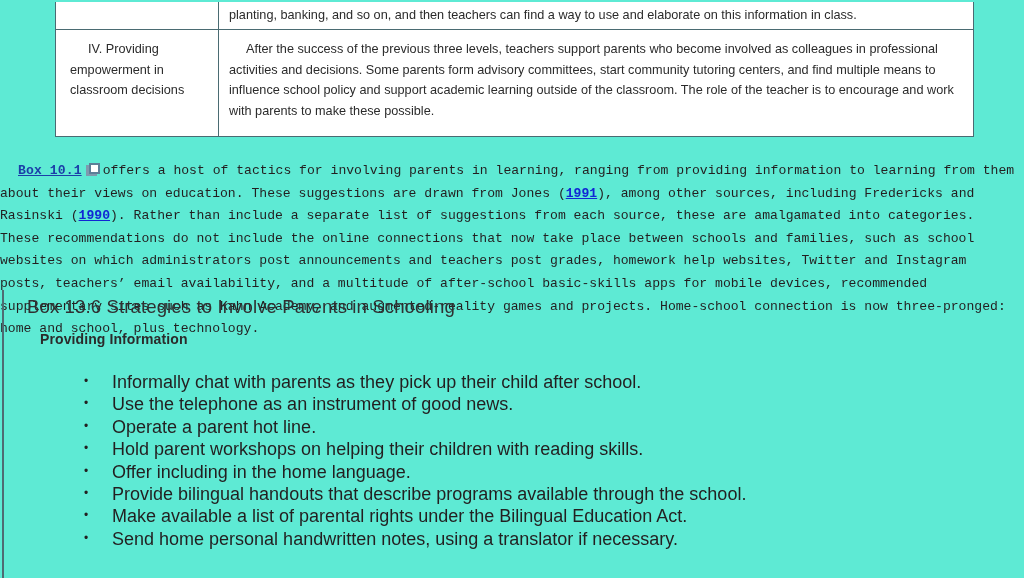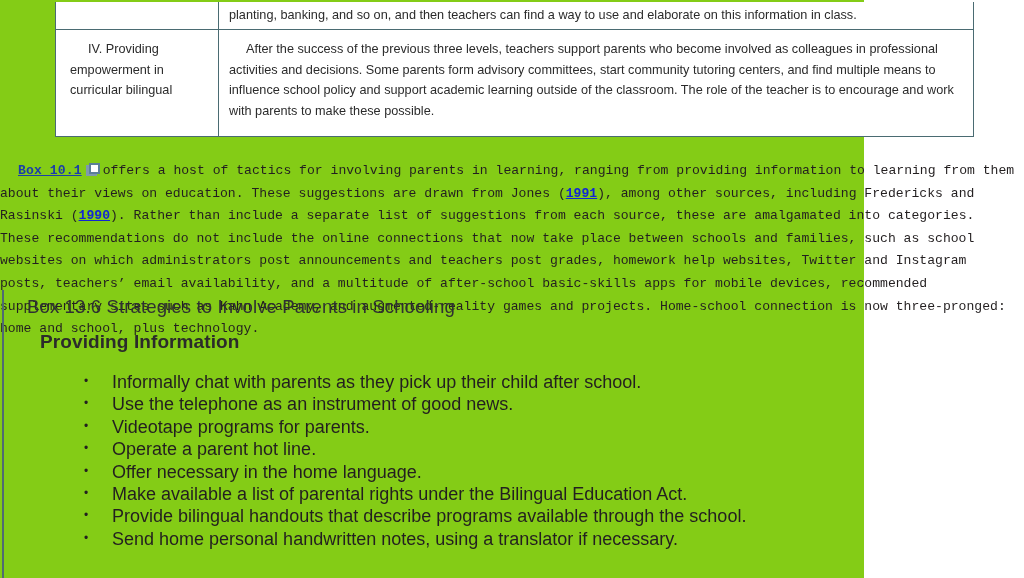--- a/index.html
+++ b/index.html
@@ -12,23 +12,23 @@
     width: 1024px;
     height: 578px;
     overflow: hidden;
     font-family: "Liberation Sans", sans-serif;
     color: #231f20;
     -webkit-font-smoothing: antialiased;
   }
 
   .page {
     position: relative;
-    width: 864px;
+    width: 1024px;
     height: 578px;
-    background: #84cc16;
+    background: #5eead4;
   }
 
   
   .levels-table {
     position: absolute;
     left: 55px;
     top: 2px;
     width: 918px;
     border-collapse: collapse;
     table-layout: fixed;
@@ -139,21 +139,21 @@
     font-size: 18.6px;
     line-height: 24px;
     color: #2f3132;
     letter-spacing: 0.1px;
     white-space: nowrap;
   }
   .box-subhead {
     position: absolute;
     left: 40px;
     top: 331px;
-    font-size: 19px;
+    font-size: 14px;
     font-weight: bold;
     color: #2b2b2b;
     letter-spacing: 0.1px;
   }
 
   .bullets {
     position: absolute;
     left: 84px;
     top: 371px;
     width: 880px;
@@ -195,21 +195,21 @@
         </td>
         <td>
           <div class="cell-body">planting, banking, and so on, and then teachers can find a way to use and elaborate on this information in class.</div>
         </td>
       </tr>
       <tr>
         <td>
           <div class="cell-label">
             <span class="ind">IV. Providing</span><br>
             <span>empowerment in</span><br>
-            <span>curricular bilingual</span>
+            <span>classroom decisions</span>
           </div>
         </td>
         <td>
           <div class="cell-body">After the success of the previous three levels, teachers support parents who become involved as colleagues in professional activities and decisions. Some parents form advisory committees, start community tutoring centers, and find multiple means to influence school policy and support academic learning outside of the classroom. The role of the teacher is to encourage and work with parents to make these possible.</div>
         </td>
       </tr>
     </tbody>
   </table>
 
   <div class="para">
@@ -219,21 +219,21 @@
   <div class="boxwrap">
     <div class="vrule"></div>
     <div class="box-title">Box 13.6 Strategies to Involve Parents in Schooling</div>
   </div>
 
   <div class="box-subhead">Providing Information</div>
 
   <ul class="bullets">
     <li>Informally chat with parents as they pick up their child after school.</li>
     <li>Use the telephone as an instrument of good news.</li>
-    <li>Videotape programs for parents.</li>
     <li>Operate a parent hot line.</li>
-    <li>Offer necessary in the home language.</li>
+    <li>Hold parent workshops on helping their children with reading skills.</li>
+    <li>Offer including in the home language.</li>
+    <li>Provide bilingual handouts that describe programs available through the school.</li>
     <li>Make available a list of parental rights under the Bilingual Education Act.</li>
-    <li>Provide bilingual handouts that describe programs available through the school.</li>
     <li>Send home personal handwritten notes, using a translator if necessary.</li>
   </ul>
 
 </div>
 
 </body></html>

